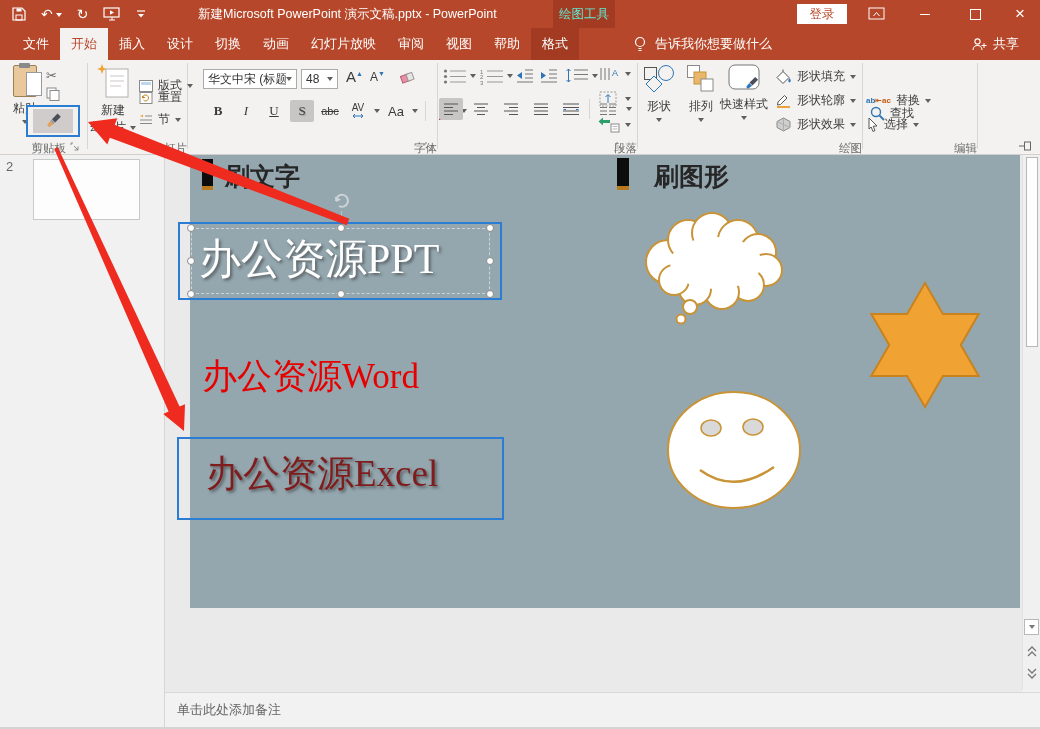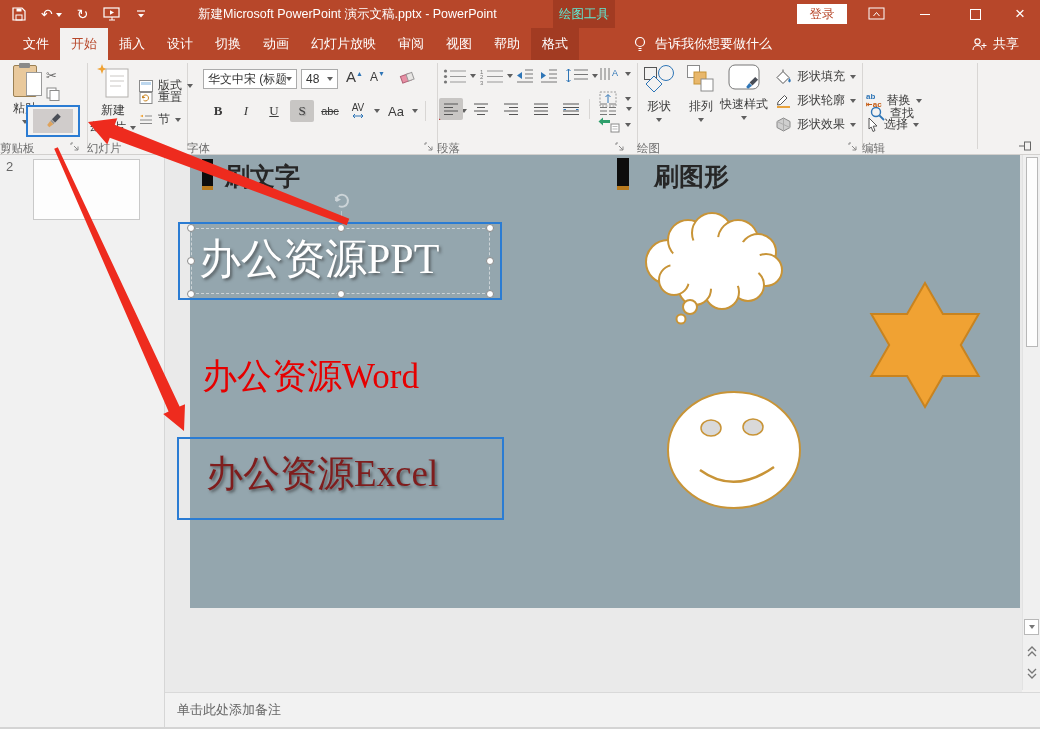--- a/index.html
+++ b/index.html
@@ -20,21 +20,21 @@
   
   .tabrow{position:absolute;left:0;top:28px;width:1040px;height:32px;background:#B7472A;display:flex;align-items:stretch;padding-left:12px;box-sizing:border-box;}
   .tab{color:#fff;font-size:13px;line-height:32px;padding:0 11px;white-space:nowrap;cursor:pointer;}
   .tab.active{background:#f3f2f1;color:#B7472A;}
   .tab.ctx{background:#A23B22;}
   .tellme{position:absolute;left:633px;top:28px;height:32px;display:flex;align-items:center;gap:8px;color:#fff;font-size:13px;}
   .share{position:absolute;left:971px;top:28px;height:32px;display:flex;align-items:center;gap:5px;color:#fff;font-size:13px;cursor:pointer;}
   
   .ribbon{position:absolute;left:0;top:60px;width:1040px;height:95px;background:#f3f2f1;border-bottom:1px solid #d2d0ce;box-sizing:border-box;}
   .gdiv{position:absolute;top:3px;height:86px;width:1px;background:#d8d6d4;}
-  .glabel{position:absolute;top:81px;font-size:11.5px;color:#6d6d6d;text-align:left;}
+  .glabel{position:absolute;top:81px;font-size:11.5px;color:#6d6d6d;text-align:right;}
   .launch{position:absolute;top:82px;cursor:pointer;}
   .smalltxt{font-size:12px;color:#3b3b3b;white-space:nowrap;}
   .cr{display:inline-block;width:0;height:0;border-left:3.5px solid transparent;border-right:3.5px solid transparent;border-top:4px solid #5f5f5f;vertical-align:middle;}
   .combo{position:absolute;height:20px;border:1px solid #ababab;background:#fff;display:flex;align-items:center;padding:0 4px;font-size:12px;color:#333;box-sizing:border-box;}
   .combo .cr{margin-left:auto;}
   .fmtbtn{display:flex;align-items:center;justify-content:center;height:22px;min-width:18px;padding:0 3px;cursor:pointer;}
   .active-gray{background:#c8c6c4;border-radius:2px;}
   .menuitem{position:absolute;display:flex;align-items:center;gap:5px;font-size:12px;color:#3b3b3b;cursor:pointer;white-space:nowrap;}
   .bigbtn{position:absolute;display:flex;flex-direction:column;align-items:center;cursor:pointer;}
   
@@ -428,21 +428,21 @@
       </span>
 
     <div class="menuitem" style="left:870px;top:8px;margin-top:37px;">
       <svg width="15" height="15">
           <circle cx="6" cy="6" r="4.5" fill="none" stroke="#2E75B6" stroke-width="1.4"></circle>
           <path d="M9.5 9.5 L14 14" stroke="#2E75B6" stroke-width="1.8"></path>
         </svg>
       <span>查找</span>
     </div>
     <div class="menuitem" style="left:866px;top:32px;">
-      <span style="display:flex;flex-direction:column;font-size:8px;line-height:8px;font-weight:bold;">
+      <span style="display:flex;flex-direction:row;font-size:8px;line-height:8px;font-weight:bold;">
           <span style="color:#2E75B6;">ab</span>
           <span style="color:#C55A11;">⇤ac</span>
         </span>
       <span>替换</span>
         <span class="cr"></span>
     </div>
     <div class="menuitem" style="left:866px;top:56px;">
       <svg width="13" height="15">
           <path d="M3 1 L11 9 L7.2 9.2 L9 13.5 L7 14.5 L5.2 10 L3 12 Z" fill="#fff" stroke="#555"></path>
         </svg>

